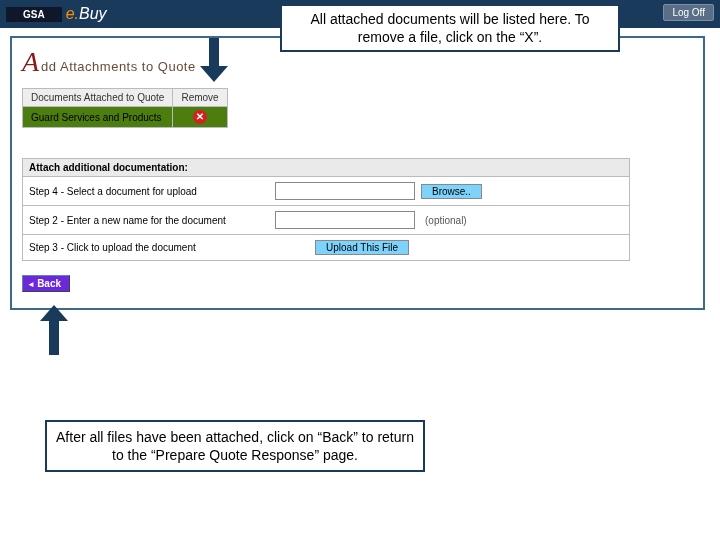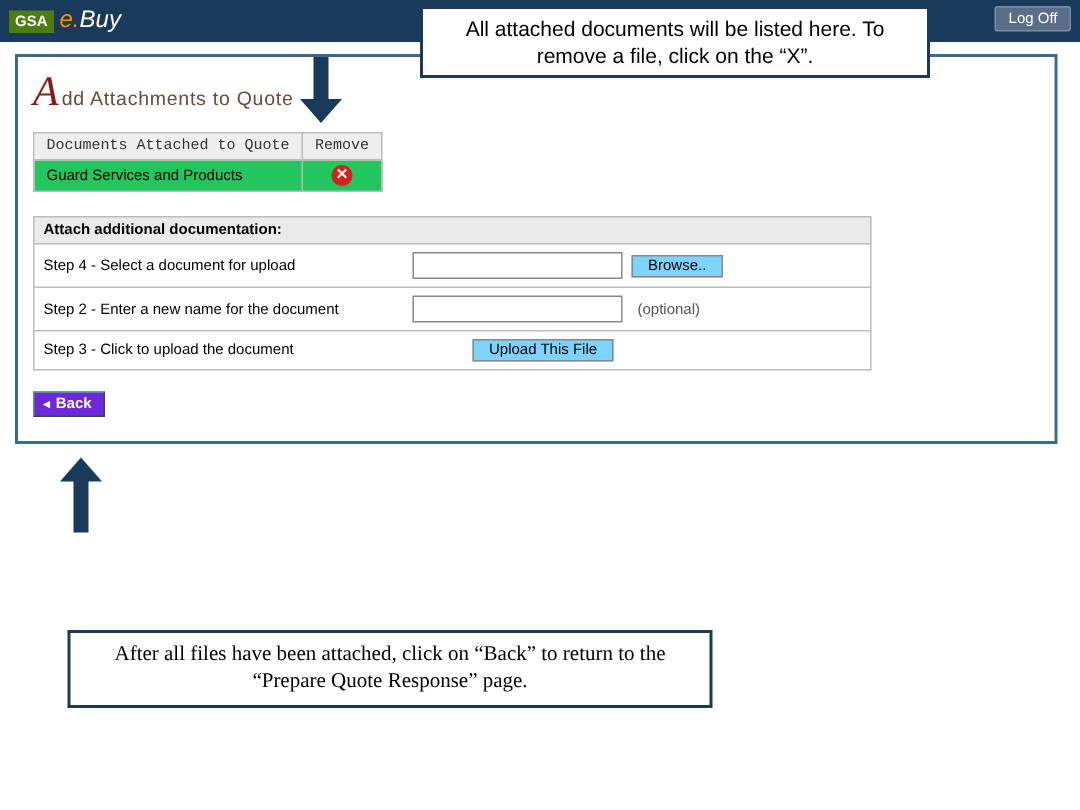--- a/index.html
+++ b/index.html
@@ -14,25 +14,25 @@
   }
   .header-bar {
     background: #1a3a5c;
     height: 28px;
     display: flex;
     align-items: center;
     padding: 0 6px;
     position: relative;
   }
   .gsa-badge {
-    background: #4d7c0f;
-    color: #fff;
-    font-weight: bold;
-    font-size: 10px;
-    padding: 2px 4px;
+    background: #0f172a;
+    color: #fff;
+    font-weight: bold;
+    font-size: 10px;
+    padding: 2px 17px;
     margin-right: 4px;
   }
   .ebuy-logo {
     color: #fff;
     font-weight: normal;
     font-style: italic;
     font-size: 16px;
   }
   .ebuy-logo .e { color: #ff8c00; }
   .logoff-btn {
@@ -99,39 +99,39 @@
   }
   .page-title .rest { font-size: 13px; color: #6a4a3a; letter-spacing: 0.5px; }
   .att-table {
     border-collapse: collapse;
     font-size: 10px;
   }
   .att-table th, .att-table td {
     border: 1px solid #bbb;
     padding: 3px 8px;
     text-align: left;
-    background: #22c55e;
+    background: #4d7c0f;
     font-weight: normal;
   }
-  .att-table th { background: #eee; color: #333; font-family: Liberation Mono, monospace; }
+  .att-table th { background: #eee; color: #333; }
   .remove-icon {
     display: inline-block;
     width: 14px; height: 14px;
     background: #d32020;
     border-radius: 50%;
     color: #fff;
     font-weight: bold;
     font-size: 10px;
     line-height: 14px;
     text-align: center;
     cursor: pointer;
   }
   .upload-block {
-    margin-top: 16px;
-    width: 559px;
+    margin-top: 30px;
+    width: 608px;
   }
   .upload-header {
     border: 1px solid #bbb;
     background: #eaeaea;
     font-size: 10px;
     font-weight: bold;
     padding: 3px 6px;
   }
   .upload-row {
     border: 1px solid #bbb;
@@ -187,28 +187,28 @@
   }
   .arrow-up .shaft {
     position: absolute; left: 9px; top: 14px;
     width: 10px; height: 36px;
     background: #1a3a5c;
   }
   .callout-bottom {
     position: absolute;
     left: 45px;
     top: 420px;
-    width: 430px;
+    width: 380px;
     background: #fff;
     border: 2px solid #1a3a5c;
     text-align: center;
     font-size: 14px;
     padding: 6px 8px;
     line-height: 1.3;
-    font-family: Liberation Serif, serif;
+    font-family: Liberation Sans, sans-serif;
   }
 </style>
 </head>
 <body>
 
 <div class="header-bar">
   <span class="gsa-badge">GSA</span>
   <span class="ebuy-logo">
     <span class="e">e.</span><span>Buy</span>
   </span>

